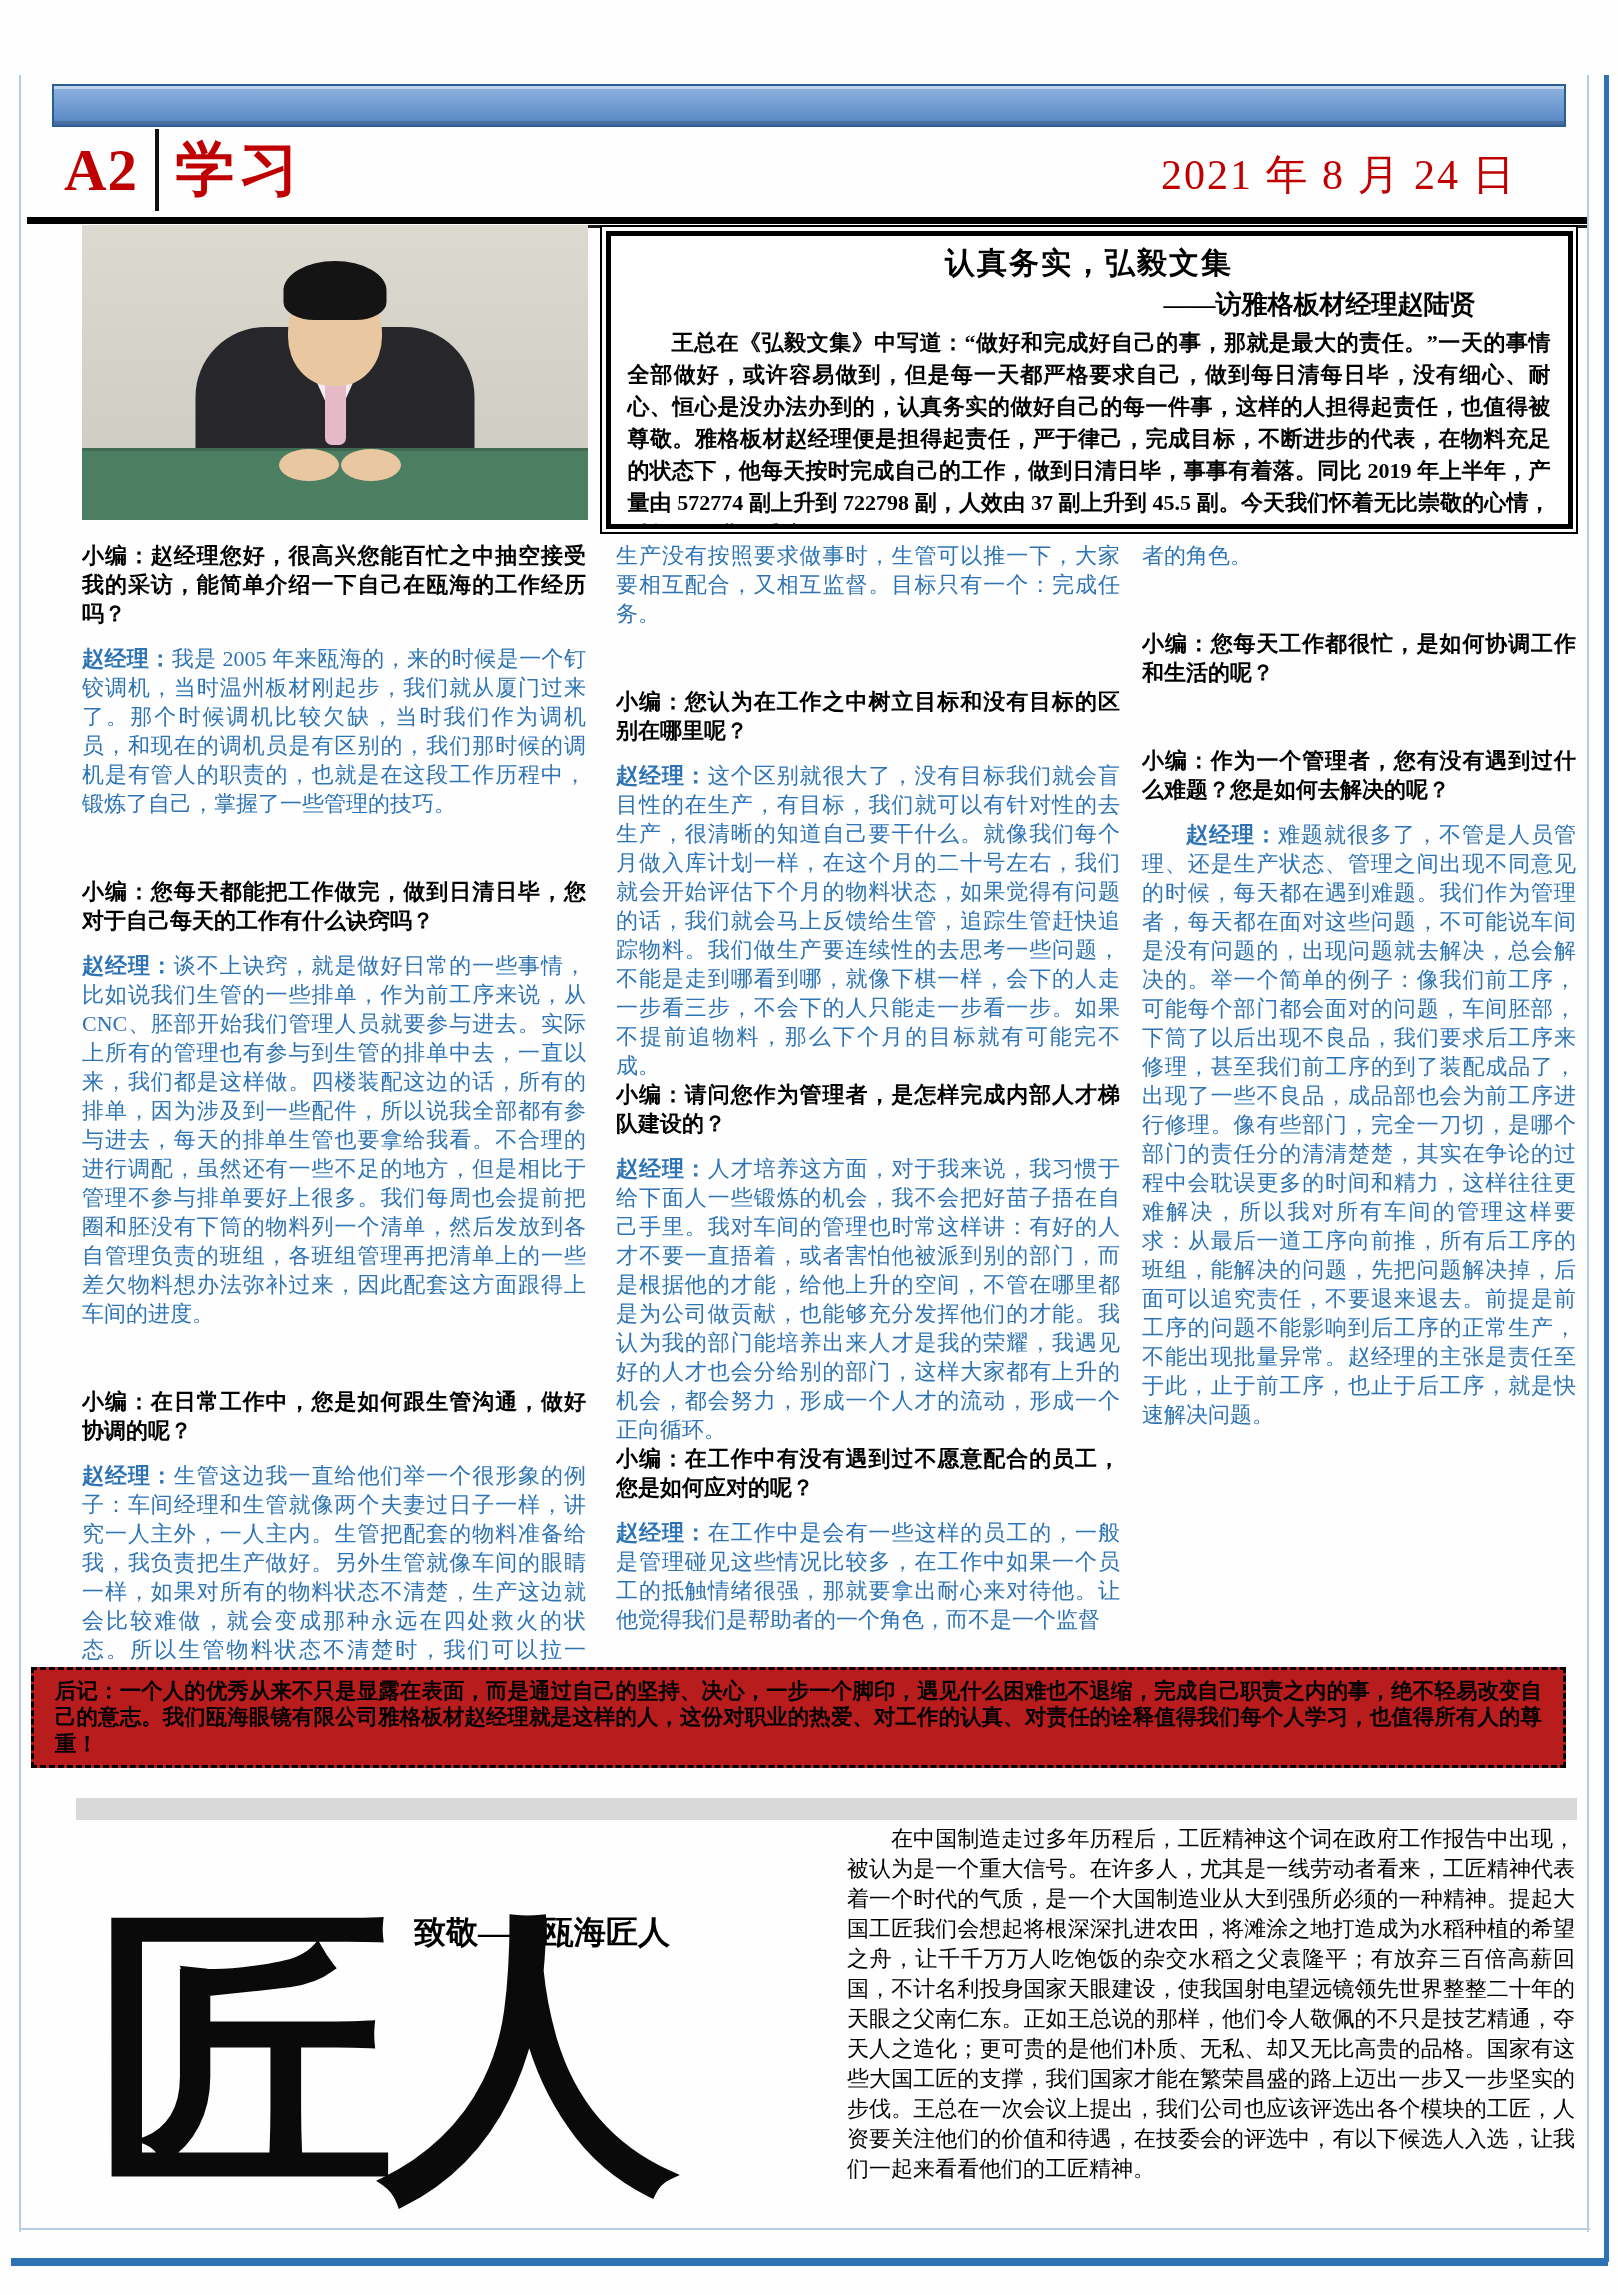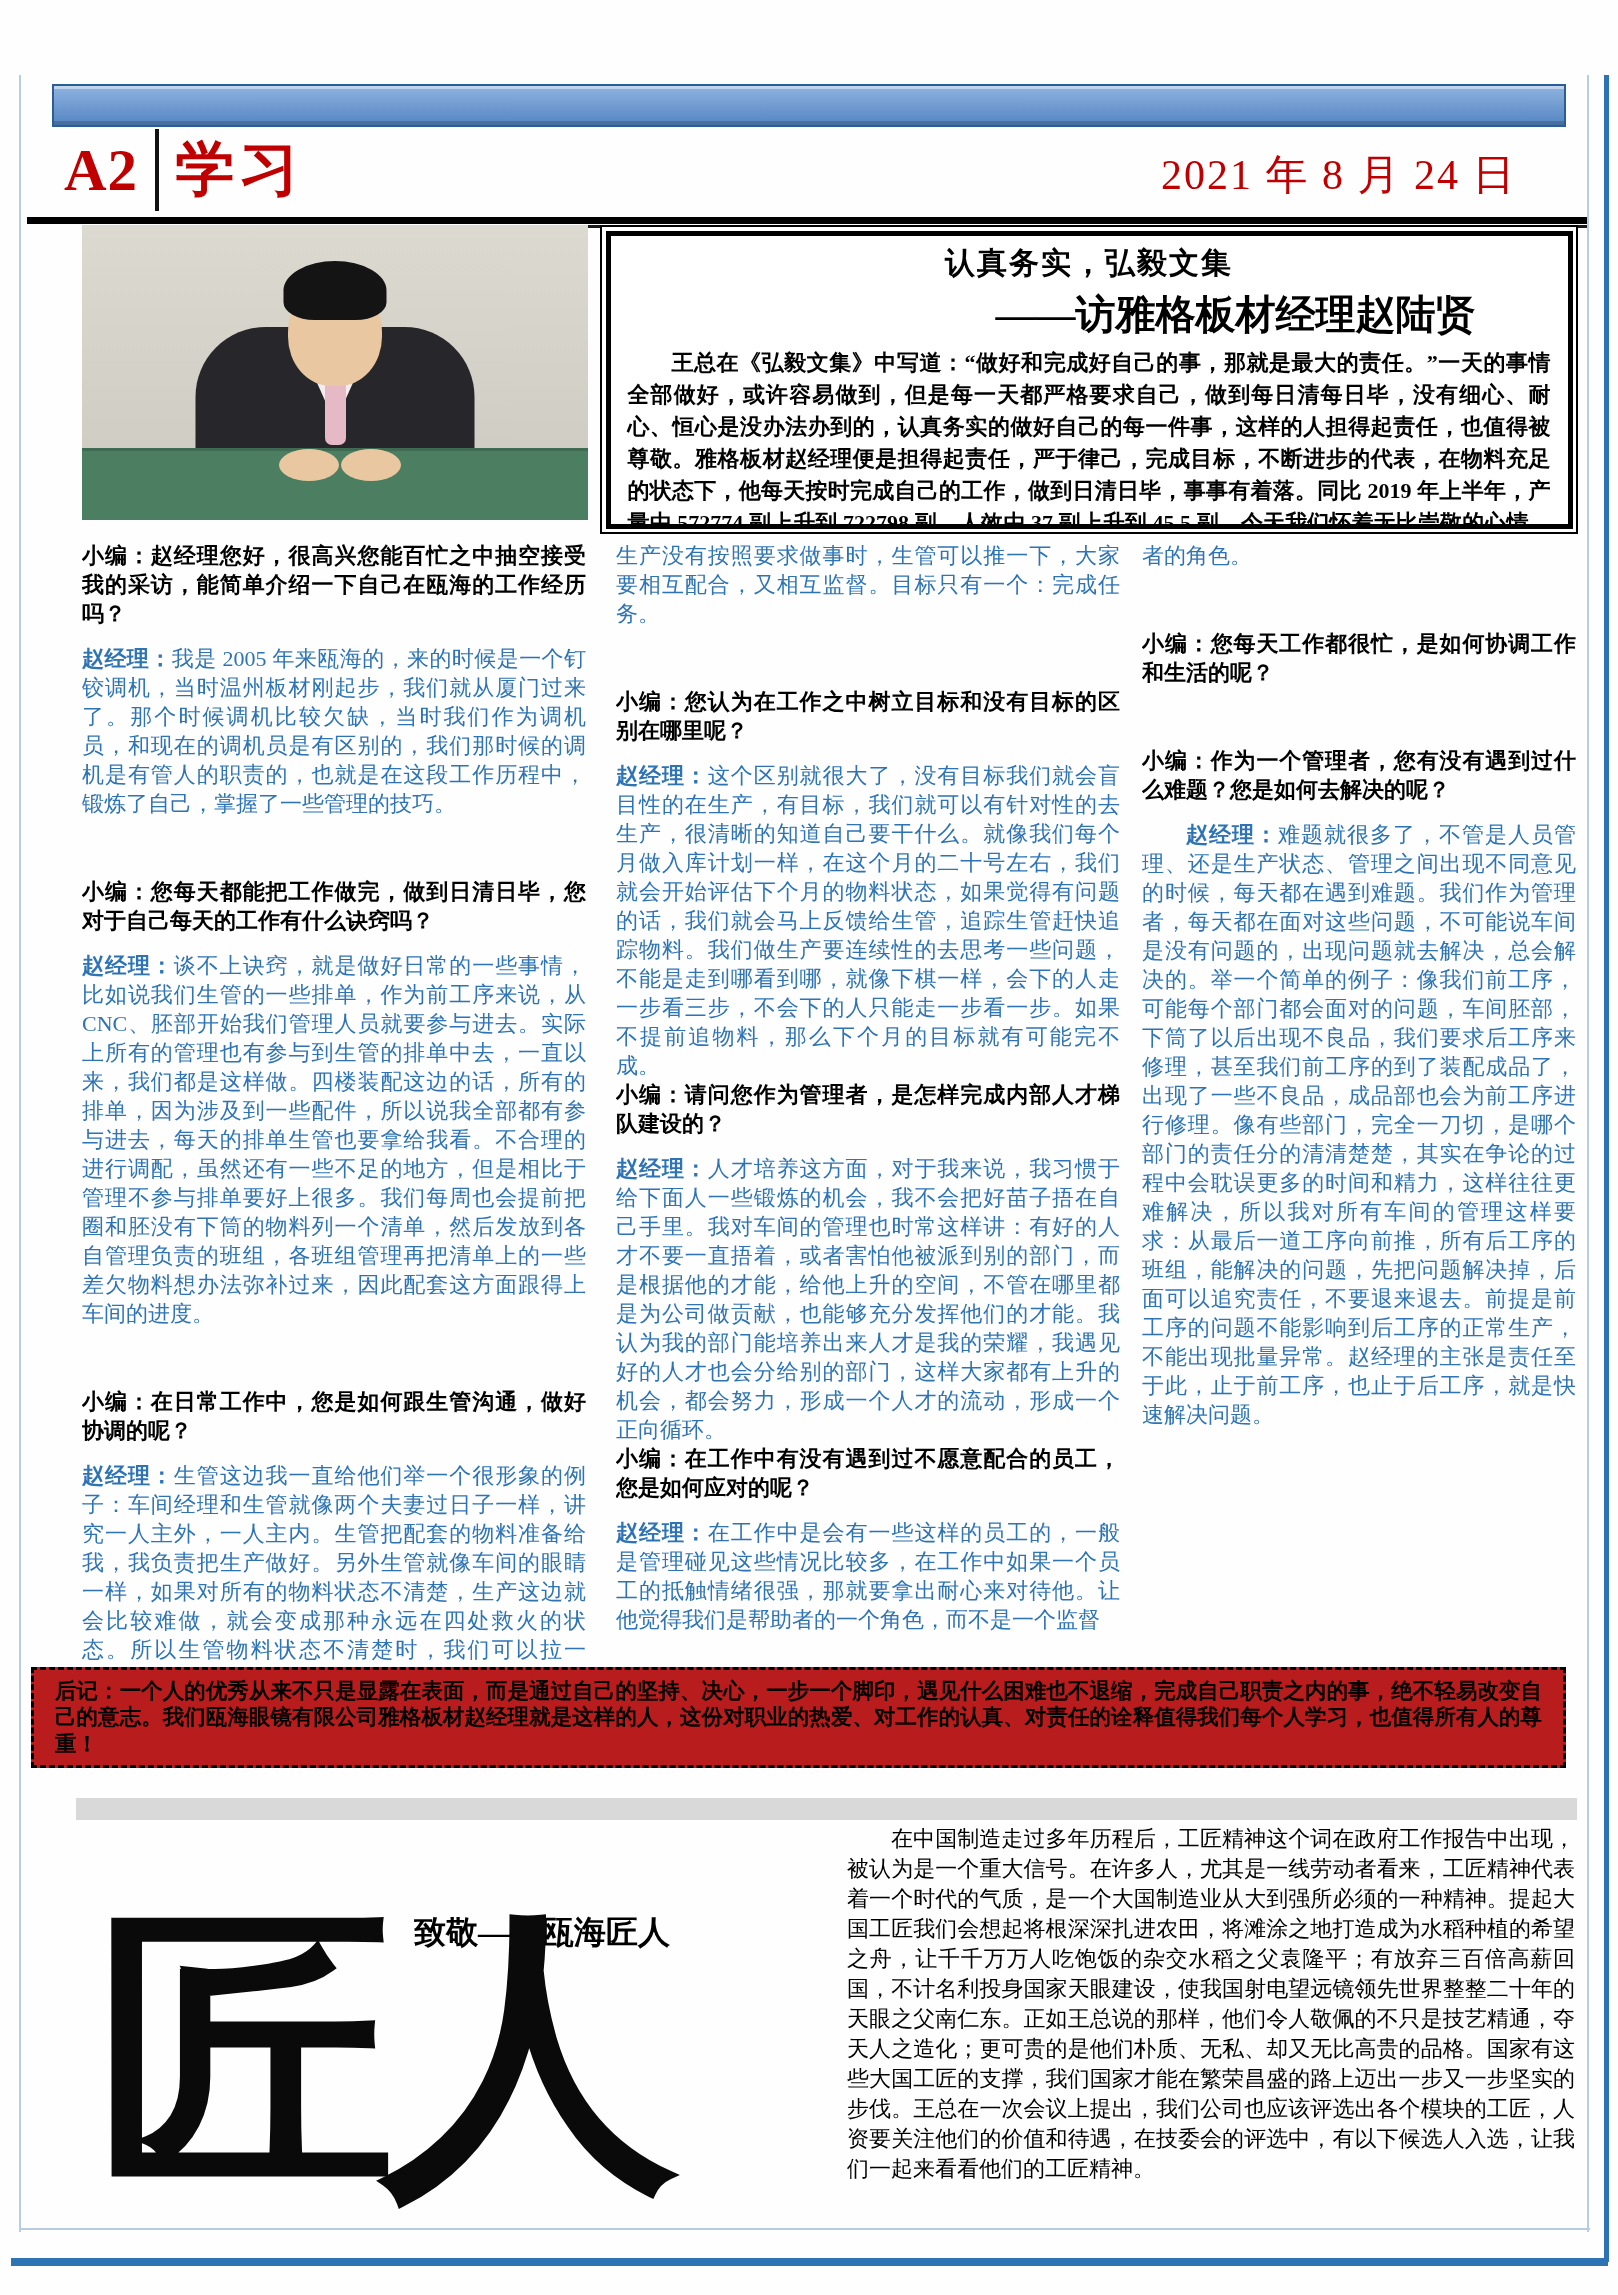--- a/index.html
+++ b/index.html
@@ -52,21 +52,21 @@
           background:var(--skin,#e9c7a0);border-radius:50% 50% 46% 46%;}
   .p-hair{position:absolute;left:50%;transform:translateX(-50%);top:36px;width:103px;height:59px;
           background:#141414;border-radius:50% 50% 30% 30%;}
   .p-hand{position:absolute;width:60px;height:32px;background:var(--skin,#e9c7a0);border-radius:50%;bottom:39px;}
   .p-hand-l{left:197px;} .p-hand-r{left:259px;}
   
   .feature{position:absolute;left:600px;top:225px;width:974px;height:305px;border:2.5px solid #000;background:#fff;}
   .feature-inner{position:absolute;left:3.5px;top:3.5px;right:3.5px;bottom:3.5px;border:5.5px solid #000;
                  padding:5px 17px 0 17px;overflow:hidden;}
   .f-title{font-size:30px;font-weight:bold;text-align:center;margin:2px 0 1px 0;letter-spacing:2px;}
-  .f-sub{font-size:40px;font-weight:bold;text-align:right;padding-right:75px;margin:3px 0 5px 0;}
+  .f-sub{font-size:26px;font-weight:bold;text-align:right;padding-right:75px;margin:3px 0 5px 0;}
   .f-body{font-size:22px;font-weight:bold;line-height:32px;text-align:justify;text-indent:2em;margin:0;}
   
   .col{position:absolute;top:541px;height:1124px;overflow:hidden;font-size:22px;line-height:29px;}
   .col1{left:82px;width:504px;}
   .col2{left:616px;width:504px;}
   .col3{left:1142px;width:434px;}
   .seg{margin:0;text-align:justify;}
   .seg.q{color:#000;font-weight:bold;}
   .seg.a{color:var(--answer_blue,#2e74b5);margin-top:16px;}
   .seg.acont{color:var(--answer_blue,#2e74b5);}

